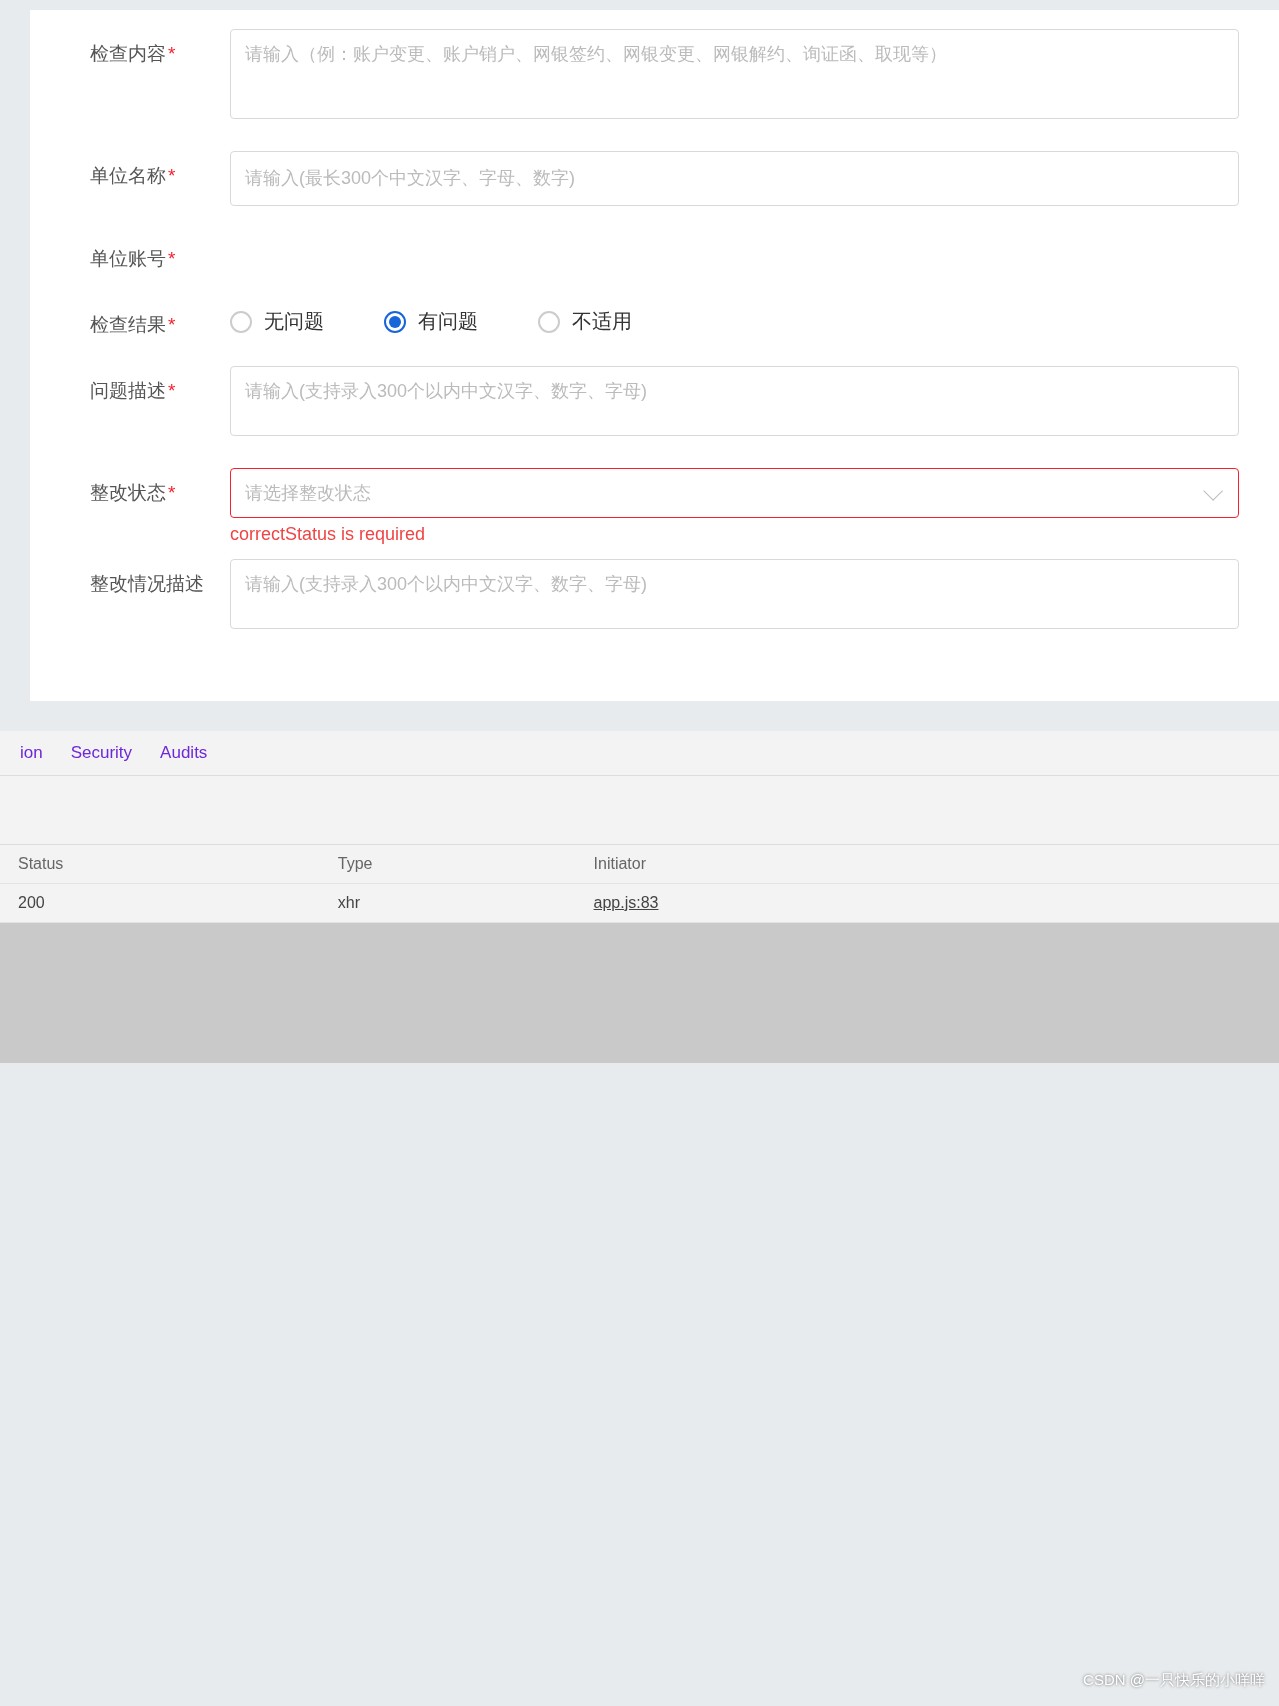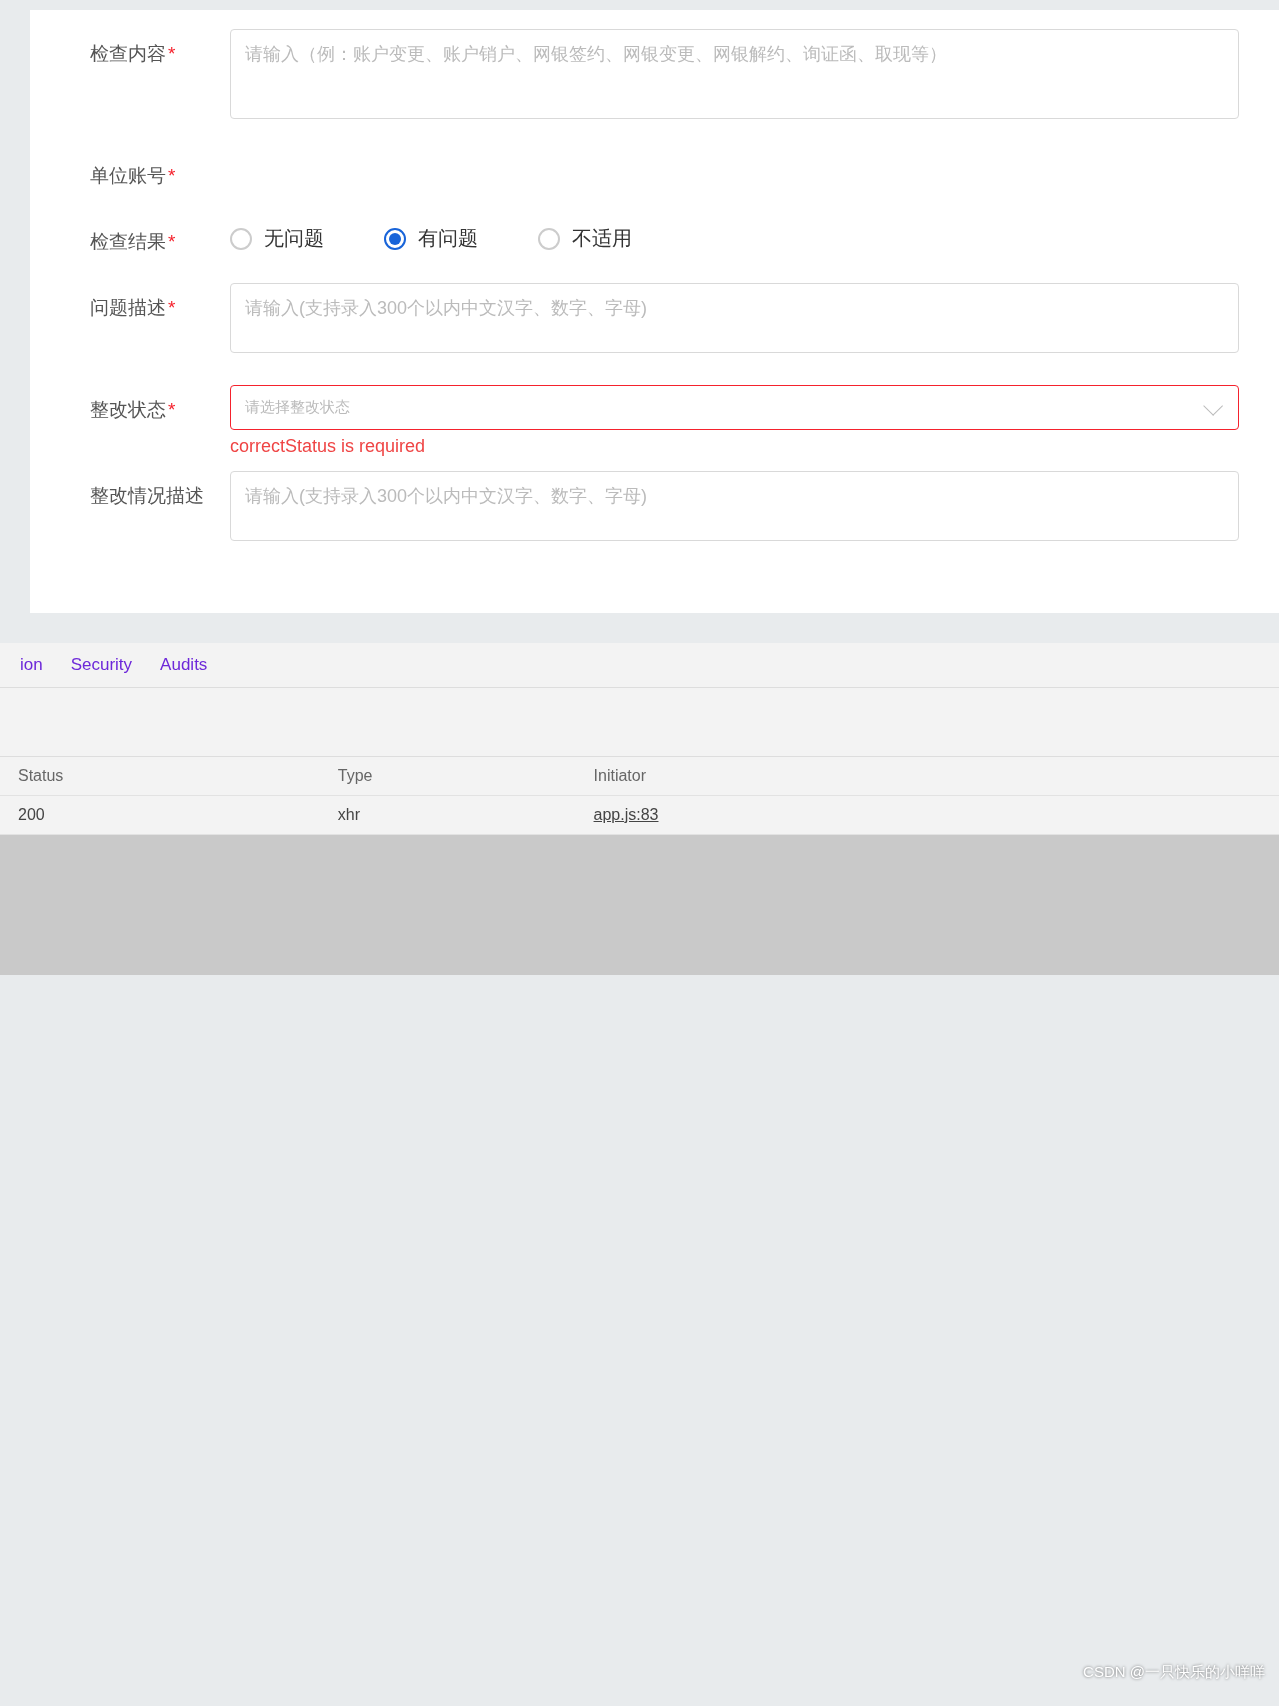--- a/index.html
+++ b/index.html
@@ -45,21 +45,21 @@
     .text-input::placeholder, .textarea-input::placeholder { color: #bbb; }
     .select-input {
       display: flex;
       justify-content: space-between;
       align-items: center;
       cursor: pointer;
     }
     .select-error {
       border: 1px solid #f5222d;
     }
-    .select-placeholder { color: #bbb; font-size: 15px; }
+    .select-placeholder { color: #bbb; font-size: 18px; }
     .chevron-down {
       width: 14px; height: 14px;
       border-right: 1.5px solid #bbb;
       border-bottom: 1.5px solid #bbb;
       transform: rotate(45deg) translateY(-3px);
       margin-right: 6px;
     }
     .error-msg {
       color: #ef4444;
       font-size: 18px;
@@ -149,41 +149,49 @@
     .net-table th, .net-table td {
       text-align: left;
       padding: 10px 18px;
       border-bottom: 1px solid #e2e2e2;
       font-weight: normal;
     }
     .net-table th { color: #666; }
     .initiator-link { text-decoration: underline; color: #444; }
     .watermark {
       position: fixed;
-      bottom: 24px; right: 14px;
+      bottom: 16px; right: 14px;
       font-size: 15px;
       color: #fff;
       text-shadow: 0 0 3px rgba(0,0,0,.6);
     }
     .screen-bottom { height: 140px; background: #c9c9c9; }
   </style>
 </head>
 <body>
 
 <div class="form-panel">
 
   <div class="form-row">
     <div class="form-label">
       <span>检查内容</span><span class="required-star">*</span>
     </div>
     <div class="form-control-wrap">
       <textarea class="textarea-input textarea-tall" placeholder="请输入（例：账户变更、账户销户、网银签约、网银变更、网银解约、询证函、取现等）" style=""></textarea>
     </div>
   </div>
 
+  <div class="form-row">
+    <div class="form-label">
+      <span>单位名称</span><span class="required-star">*</span>
+    </div>
+    <div class="form-control-wrap">
+      <input class="text-input" style="padding: 16px 14px;" placeholder="请输入(最长300个中文汉字、字母、数字)">
+    </div>
+  </div>
 
   <div class="form-row">
     <div class="form-label">
       <span>单位账号</span><span class="required-star">*</span>
     </div>
   </div>
 
   <div class="form-row">
     <div class="form-label">
       <span>检查结果</span><span class="required-star">*</span>

